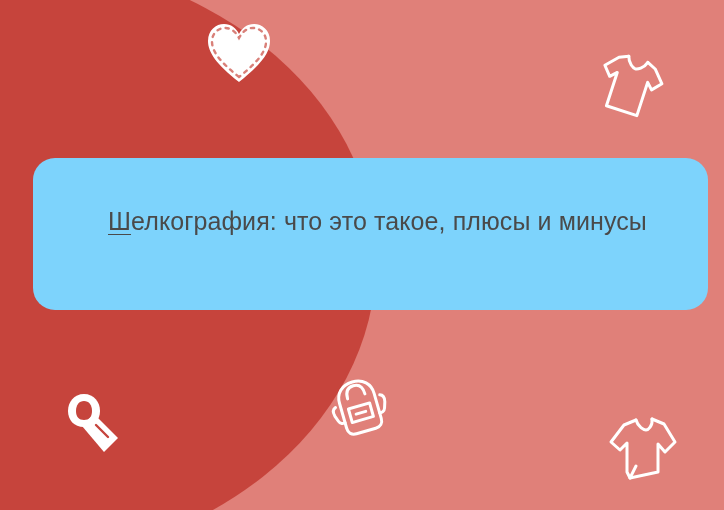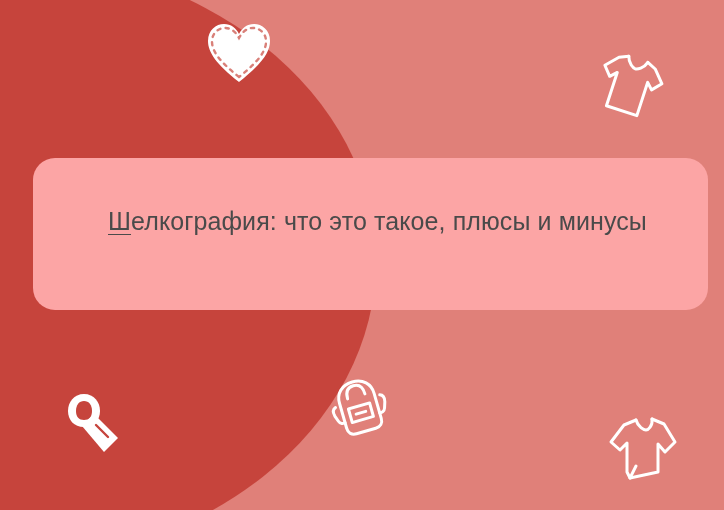--- a/index.html
+++ b/index.html
@@ -51,21 +51,21 @@
   .deco-backpack{ left: 328px; top: 374px; width: 62px;  height: 64px; transform: rotate(-16deg); }
   .deco-sweater { left: 606px; top: 414px; width: 76px;  height: 70px; }
 
   
   .card {
     position: absolute;
     left: 33px;
     top: 158px;
     width: 675px;
     height: 152px;
-    background: #fca5a5;
+    background: #7dd3fc;
     border-radius: 22px;
     box-sizing: border-box;
   }
   .card-title {
     position: absolute;
     left: 75px;
     top: 44px;
     width: 540px;
     margin: 0;
     font-size: 25px;

